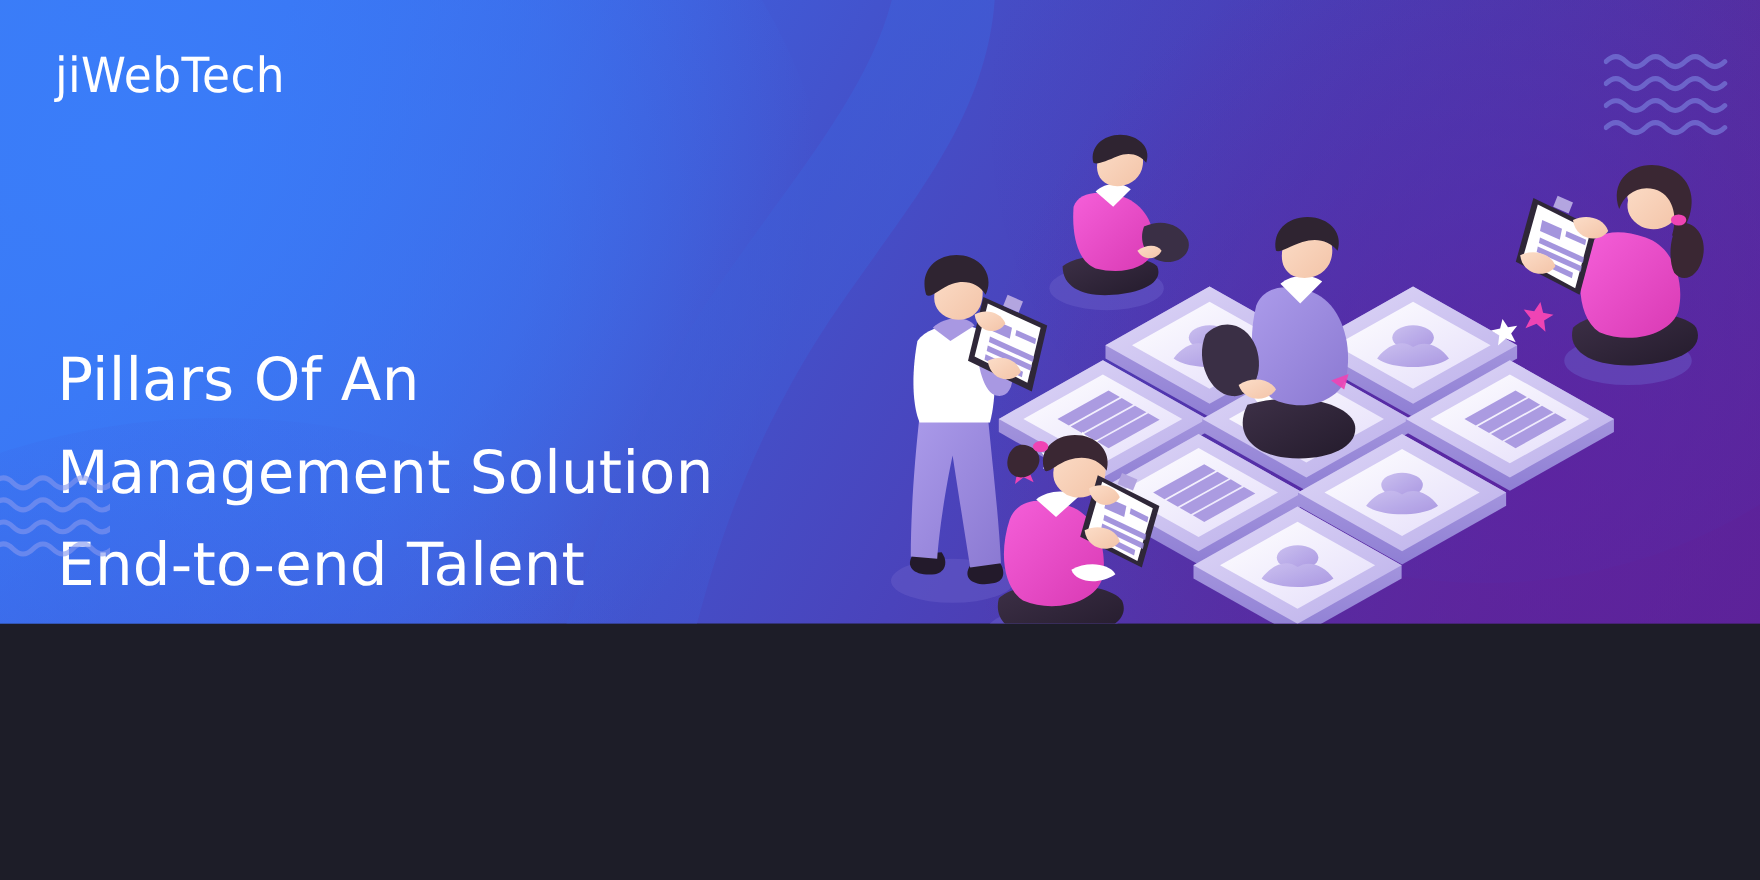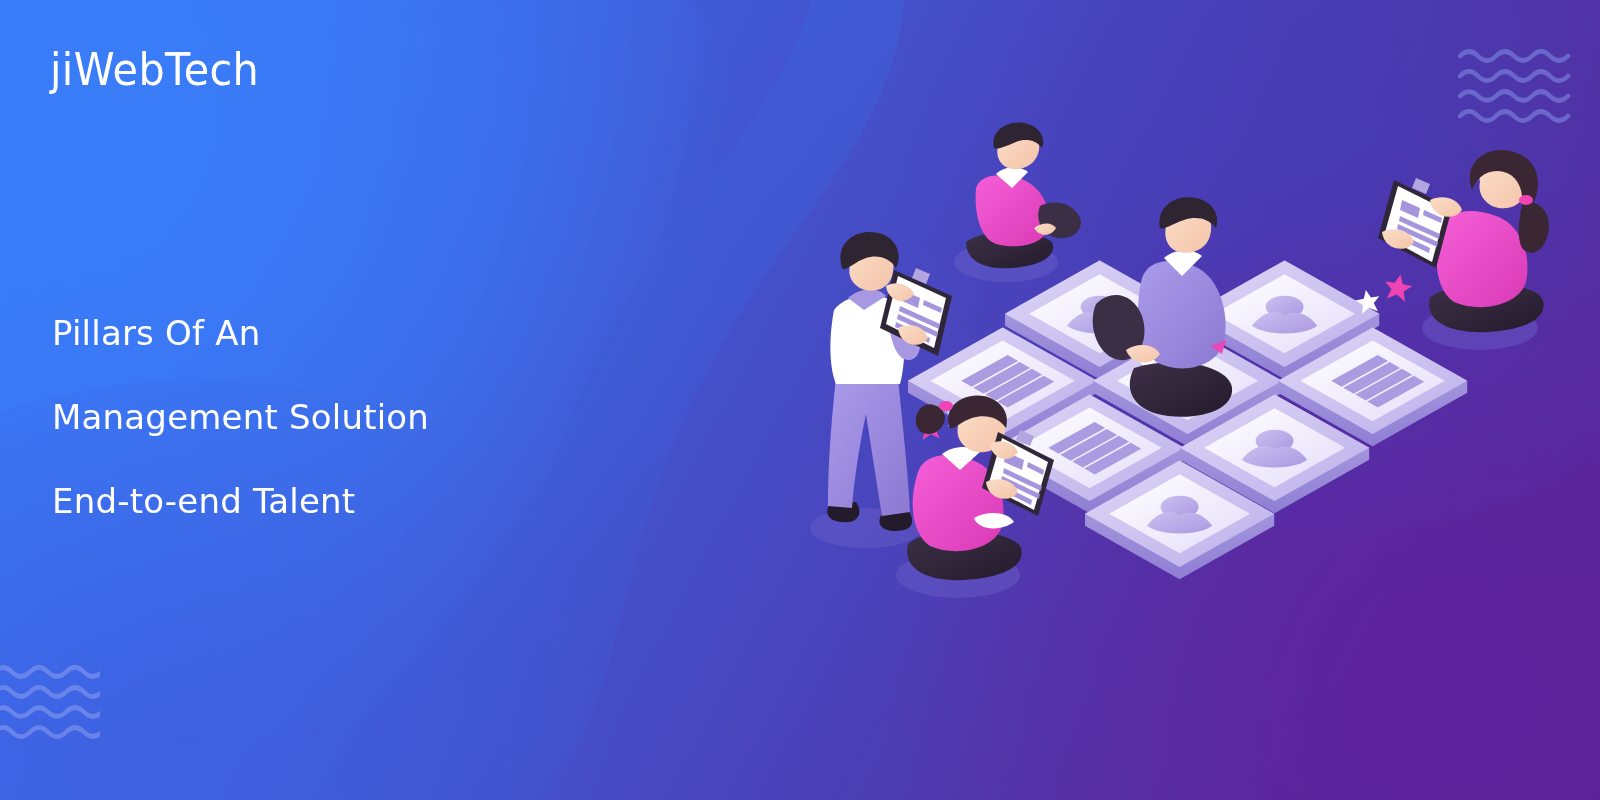--- a/index.html
+++ b/index.html
@@ -3,21 +3,21 @@
 <meta charset="utf-8">
 <style>
   html, body {
     margin: 0;
     padding: 0;
     background: #1d1d28;
   }
   #banner {
     position: relative;
     width: 1600px;
-    height: 800px;
+    height: 567px;
     overflow: hidden;
     font-family: "Liberation Sans", sans-serif;
     background: linear-gradient(118deg,
         #3a78f2 0%,
         #3a6fee 14%,
         #3f60dd 30%,
         #4450c9 45%,
         #4a43bb 58%,
         #5136a8 72%,
         #582a99 86%,
@@ -70,21 +70,21 @@
     transform-origin: left center;
   }
 
   
   .headline {
     position: absolute;
     left: 52px;
     top: 268px;
     width: 740px;
     color: #ffffff;
-    font-size: 34px;
+    font-size: 54px;
     font-weight: 400;
     line-height: 84px;
     letter-spacing: 0.2px;
     font-family: "DejaVu Sans", sans-serif;
   }
   .headline .hl-line { display: block; white-space: nowrap; }
 
   
   .waves { position: absolute; pointer-events: none; }
   .waves-tr { right: 20px; top: 46px; }

